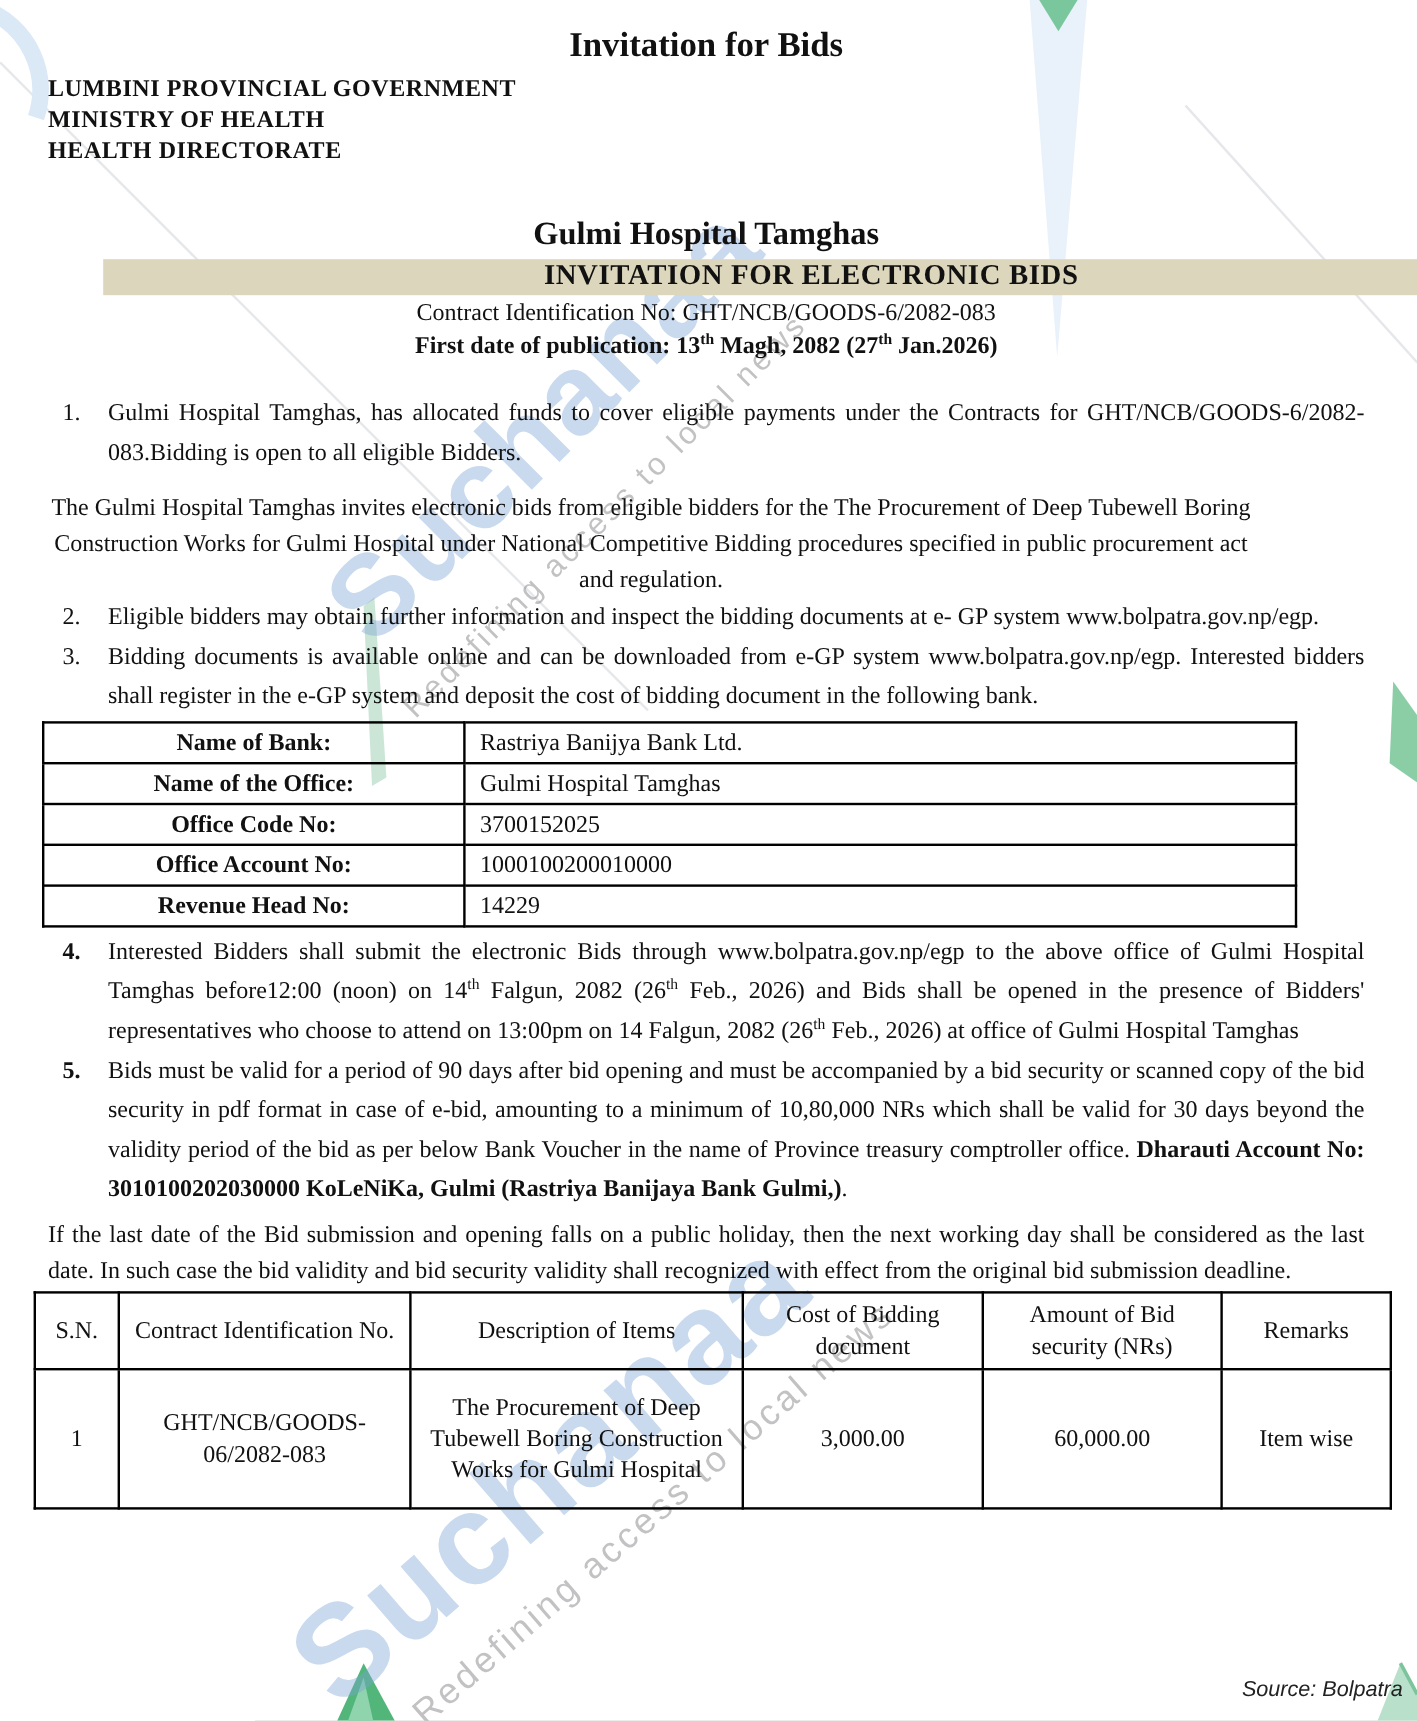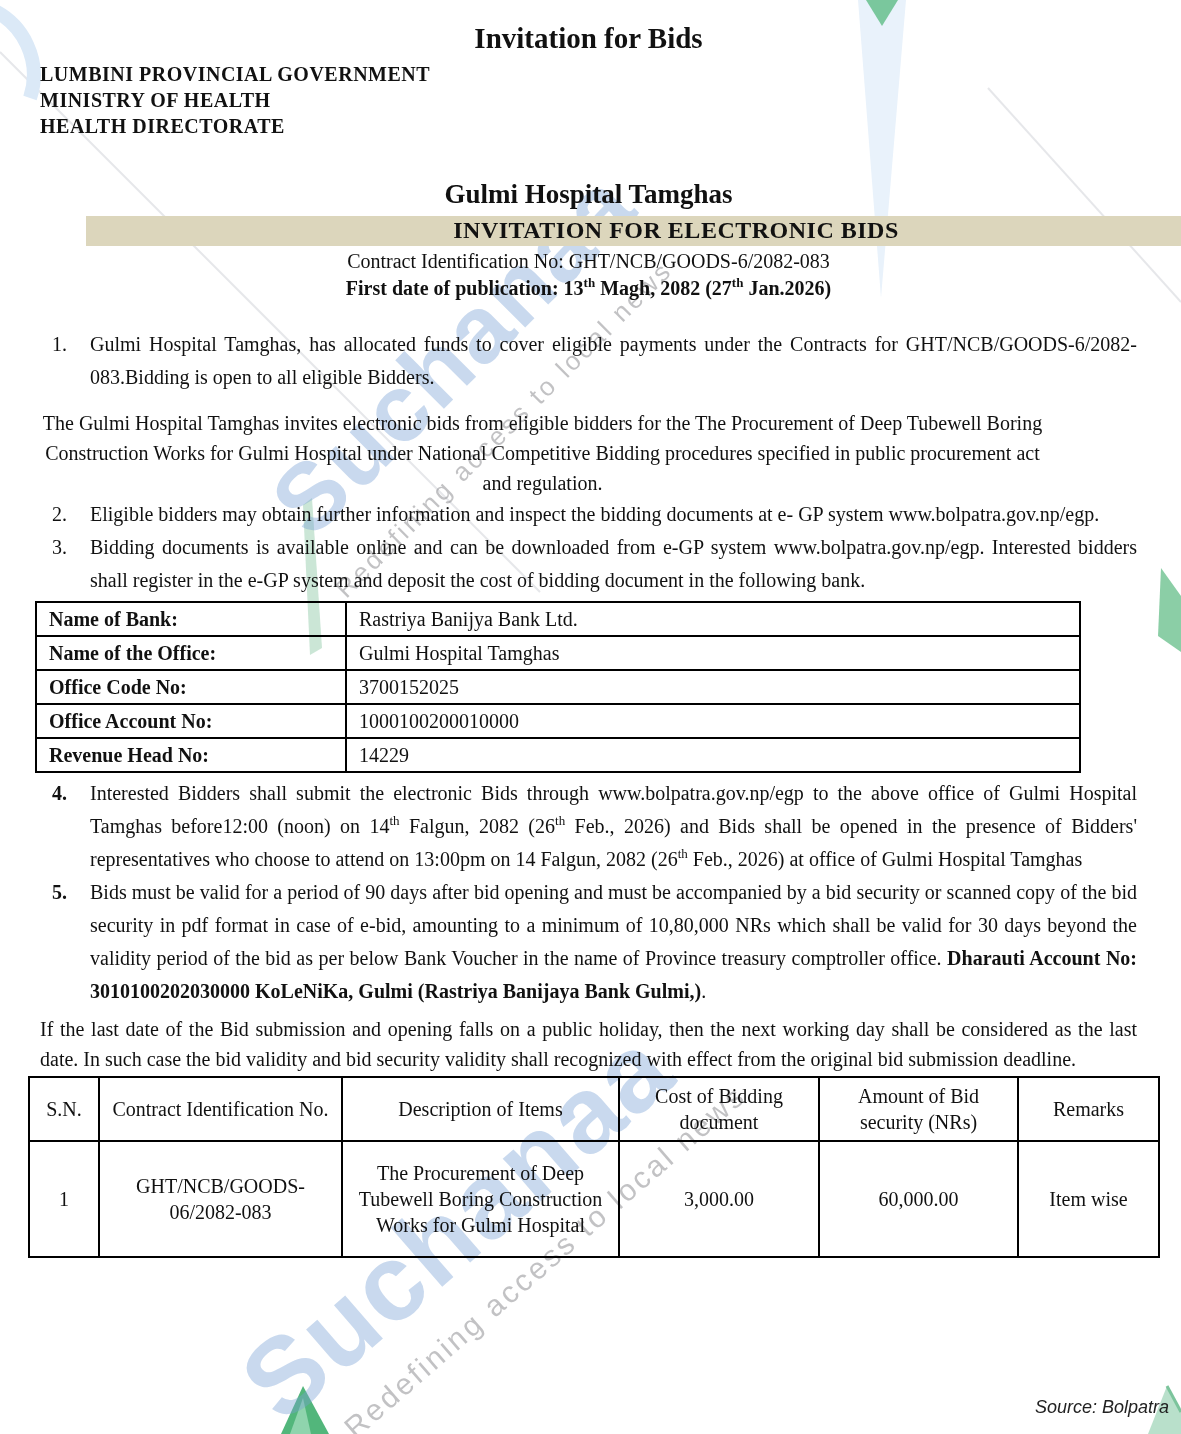--- a/index.html
+++ b/index.html
@@ -45,21 +45,21 @@
   .item .num.bold { font-weight:bold; }
   .item .txt { flex:1; }
   .mt1 { margin-top:26px; }
   .invite { width:1005px; text-align:center; font-size:20px; line-height:30px; margin-top:14px; }
   .holiday { font-size:20px; line-height:30px; margin-top:6px; text-align:justify; }
 
   
   table { border-collapse:collapse; }
   .bank-table { margin:4px 0 0 -5px; width:1046px; table-layout:fixed; }
   .bank-table td { border:2px solid #000; font-size:20px; height:34px; padding:0 12px; }
-  .bank-table .lbl { font-weight:bold; width:310px; }
+  .bank-table .lbl { font-weight:bold; width:351px;text-align:center; }
   .bid-table { margin:2px 0 0 -12px; width:1130px; text-align:center; table-layout:fixed; }
   .bid-table th, .bid-table td { border:2px solid #000; font-size:20px; font-weight:normal; padding:3px 6px; line-height:26px; }
   .bid-table th { height:64px; }
   .bid-table td { height:116px; }
   .c-sn { width:70px; } .c-cid { width:243px; } .c-desc { width:277px; }
   .c-cost { width:200px;border-radius:24px; } .c-amt { width:199px; } .c-rem { width:141px; }
 
   .source {
     position:absolute; right:12px; bottom:16px; z-index:3;
     font-family:"Liberation Sans", sans-serif; font-style:italic; font-size:18px; color:#222;

